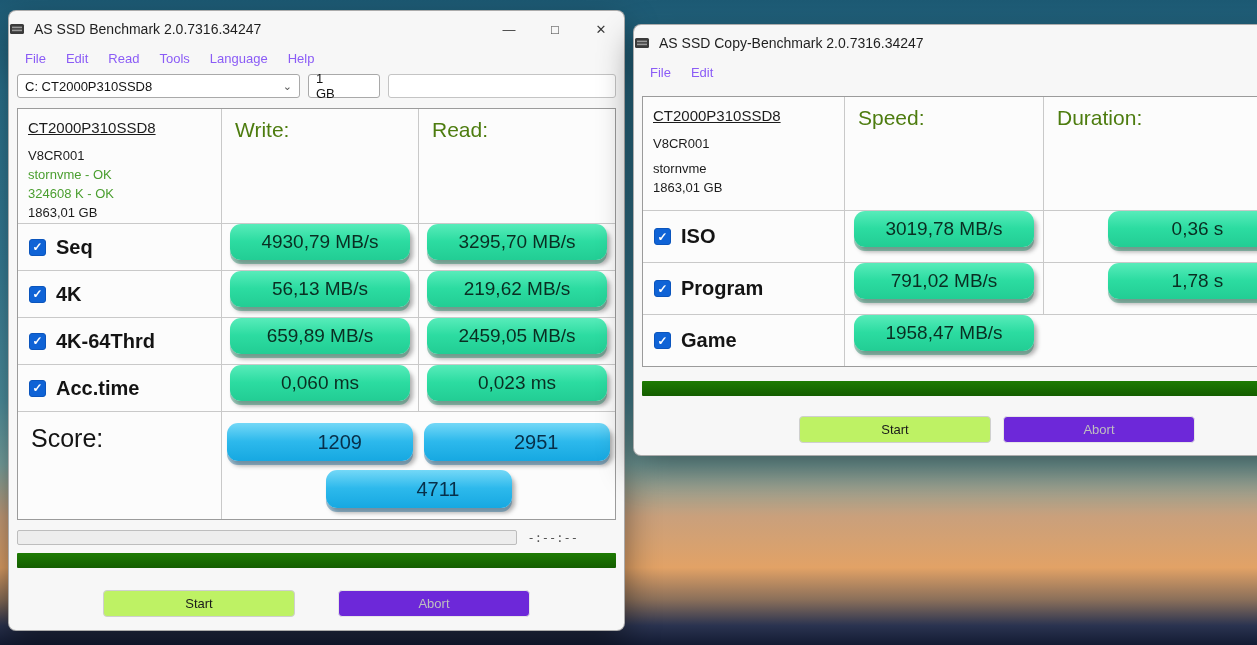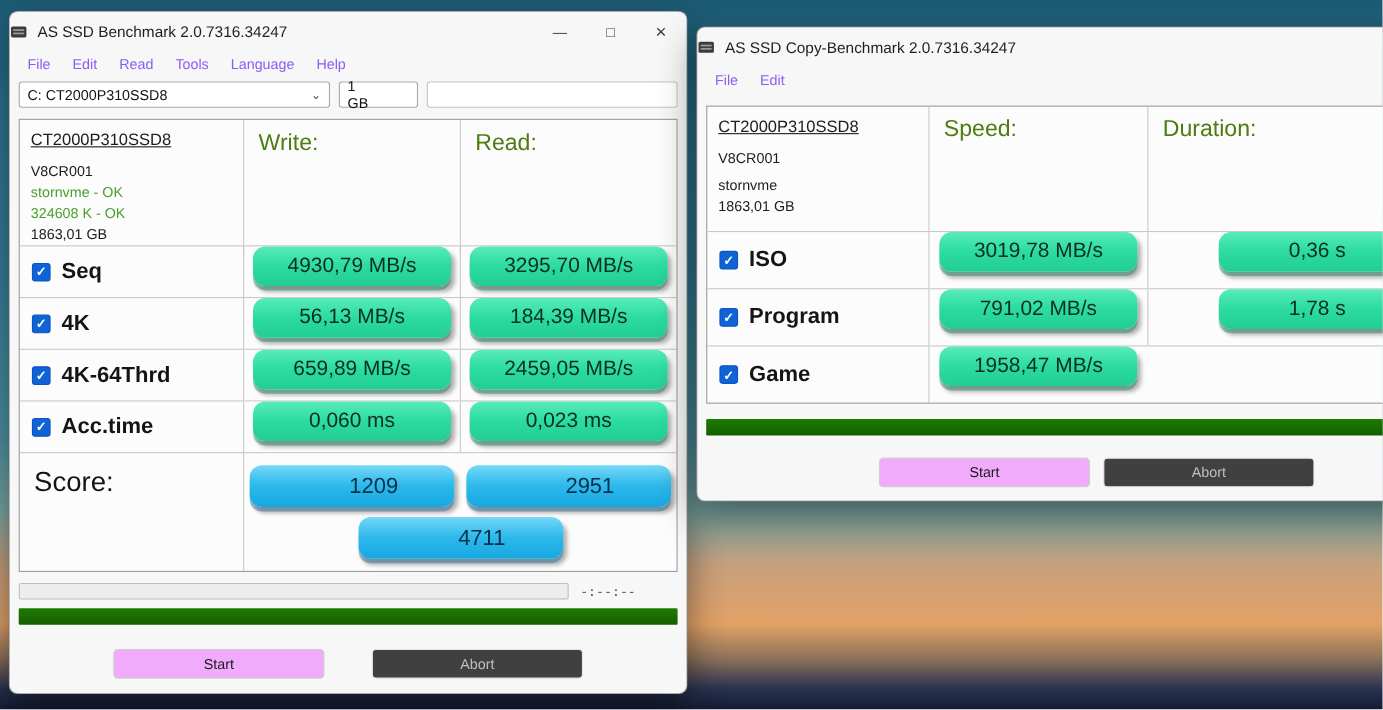--- a/index.html
+++ b/index.html
@@ -89,22 +89,22 @@
            font-family:"DejaVu Sans Mono", monospace; }
 
   .greenbar { margin:8px 8px 0 8px; height:15px;
               background:linear-gradient(180deg,#1e7b03,#145e00); border-radius:1px; }
   .greenbar.r { margin-top:14px; }
 
   .button-row { display:flex; justify-content:center; margin-top:22px; }
   .button-row.r { margin-top:20px; }
   .btn { width:192px; height:27px; border-radius:4px; font-size:13px;
          display:flex; align-items:center; justify-content:center;
-         background:#f0abfc; border:1px solid #cfcfcf; color:#1a1a1a; }
-  .btn.disabled { color:#bfbfbf; border-color:#e6e6e6; background:#404040; }
+         background:#bef264; border:1px solid #cfcfcf; color:#1a1a1a; }
+  .btn.disabled { color:#bfbfbf; border-color:#e6e6e6; background:#6d28d9; }
   .gap-l { width:43px; } .gap-r { width:12px; }
 </style>
 </head>
 <body>
 
 <div class="desktop">
 
   <div class="window left">
     <div class="titlebar">
       <span style="display:flex;">
@@ -176,21 +176,21 @@
         <div class="tcell label-cell">
           <span class="checkbox">
               <span>✓</span>
             </span>
           <span class="row-label">4K</span>
         </div>
         <div class="tcell pill-cell">
             <span class="pill">56,13 MB/s</span>
           </div>
         <div class="tcell pill-cell">
-            <span class="pill">184,39 MB/s</span>
+            <span class="pill">219,62 MB/s</span>
           </div>
       </div>
 
       <div class="trow cols3 brow">
         <div class="tcell label-cell">
           <span class="checkbox">
               <span>✓</span>
             </span>
           <span class="row-label">4K-64Thrd</span>
         </div>

